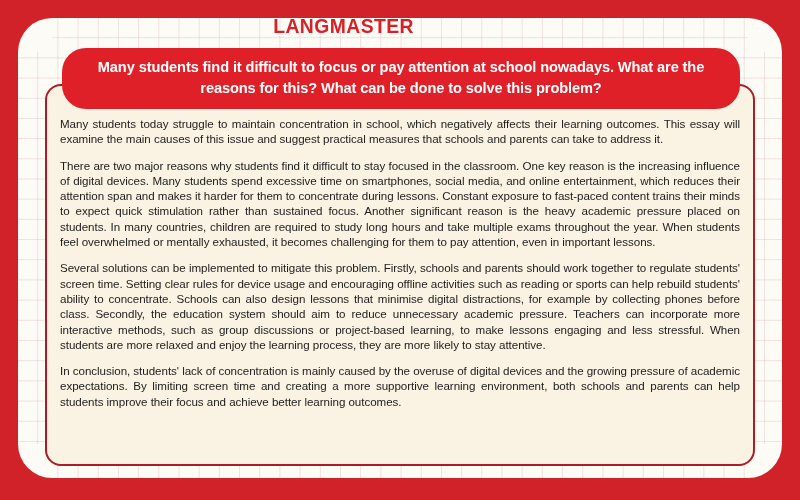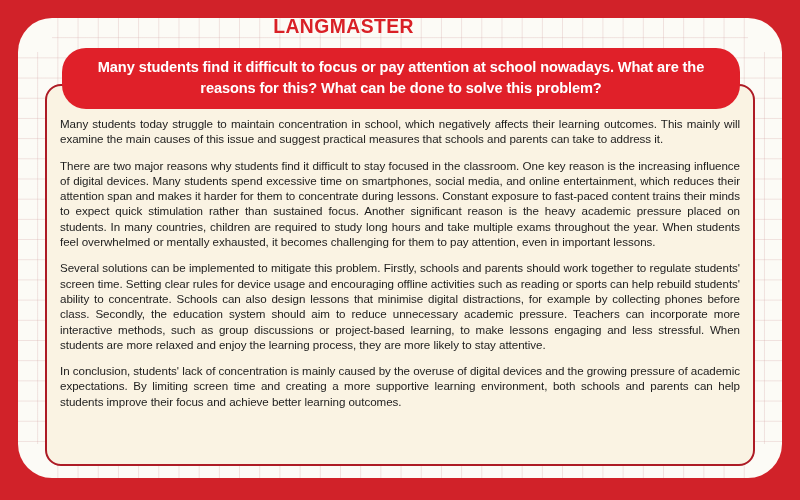--- a/index.html
+++ b/index.html
@@ -145,21 +145,21 @@
   <div class="corner tr"></div>
   <div class="corner bl"></div>
   <div class="corner br"></div>
 
   <div class="logo-bar">
     <span class="logo-text">LANGMASTER</span>
   </div>
 
   <div class="card">
     <div class="card-body">
-      <p class="para">Many students today struggle to maintain concentration in school, which negatively affects their learning outcomes. This mainly will examine the main causes of this issue and suggest practical measures that schools and parents can take to address it.</p>
+      <p class="para">Many students today struggle to maintain concentration in school, which negatively affects their learning outcomes. This essay will examine the main causes of this issue and suggest practical measures that schools and parents can take to address it.</p>
       <p class="para">There are two major reasons why students find it difficult to stay focused in the classroom. One key reason is the increasing influence of digital devices. Many students spend excessive time on smartphones, social media, and online entertainment, which reduces their attention span and makes it harder for them to concentrate during lessons. Constant exposure to fast-paced content trains their minds to expect quick stimulation rather than sustained focus. Another significant reason is the heavy academic pressure placed on students. In many countries, children are required to study long hours and take multiple exams throughout the year. When students feel overwhelmed or mentally exhausted, it becomes challenging for them to pay attention, even in important lessons.</p>
       <p class="para">Several solutions can be implemented to mitigate this problem. Firstly, schools and parents should work together to regulate students' screen time. Setting clear rules for device usage and encouraging offline activities such as reading or sports can help rebuild students' ability to concentrate. Schools can also design lessons that minimise digital distractions, for example by collecting phones before class. Secondly, the education system should aim to reduce unnecessary academic pressure. Teachers can incorporate more interactive methods, such as group discussions or project-based learning, to make lessons engaging and less stressful. When students are more relaxed and enjoy the learning process, they are more likely to stay attentive.</p>
       <p class="para">In conclusion, students' lack of concentration is mainly caused by the overuse of digital devices and the growing pressure of academic expectations. By limiting screen time and creating a more supportive learning environment, both schools and parents can help students improve their focus and achieve better learning outcomes.</p>
     </div>
   </div>
 
   <div class="title-banner">
     <span class="title-text">Many students find it difficult to focus or pay attention at school nowadays. What are the reasons for this? What can be done to solve this problem?</span>
   </div>
 

